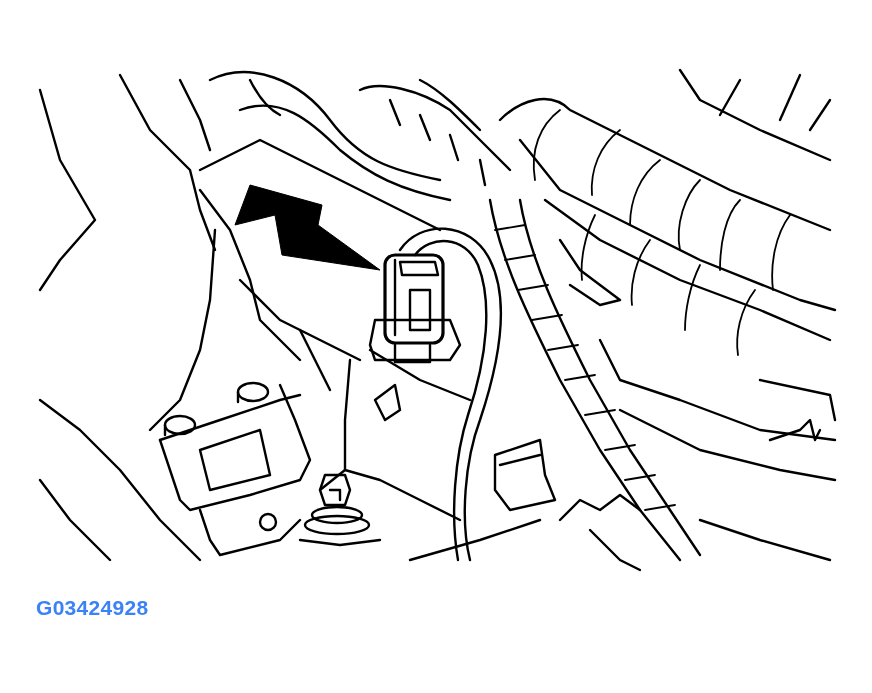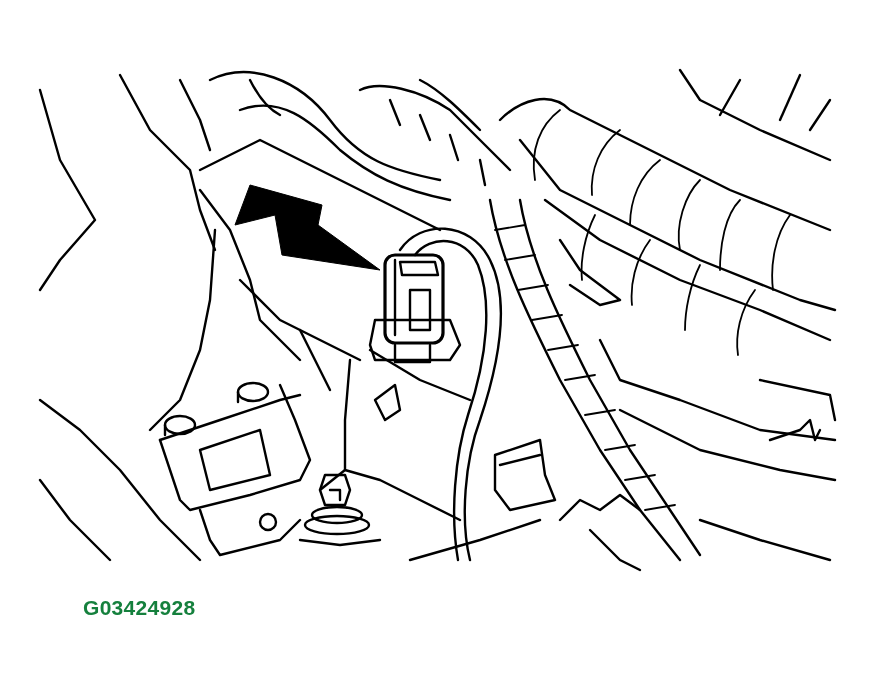--- a/index.html
+++ b/index.html
@@ -6,21 +6,21 @@
   body { width: 872px; height: 693px; position: relative; overflow: hidden; }
   #figure { position: absolute; left: 0; top: 0; width: 872px; height: 693px; }
   #figure svg { display: block; }
   .ln { fill: none; stroke: #000; stroke-width: 2.4; stroke-linejoin: round; stroke-linecap: round; }
   .lnt { fill: none; stroke: #000; stroke-width: 1.8; stroke-linejoin: round; stroke-linecap: round; }
   .lnk { fill: none; stroke: #000; stroke-width: 3.2; stroke-linejoin: round; stroke-linecap: round; }
   .fill-black { fill: #000; stroke: #000; }
   #figure-id {
     position: absolute; left: 36px; top: 596px;
     font-family: "Liberation Sans", sans-serif; font-weight: bold; font-size: 21px;
-    color: #15803d; letter-spacing: 0.3px; margin-left: 47px;
+    color: #3b82f6; letter-spacing: 0.3px;
   }
 </style>
 </head>
 <body>
 
 <div id="figure">
   <svg width="872" height="693" viewBox="0 0 872 693" xmlns="http://www.w3.org/2000/svg">
 
     <g>
       <path class="ln" d="M40 90 L60 160 L95 220 L60 260 L40 290"></path>

